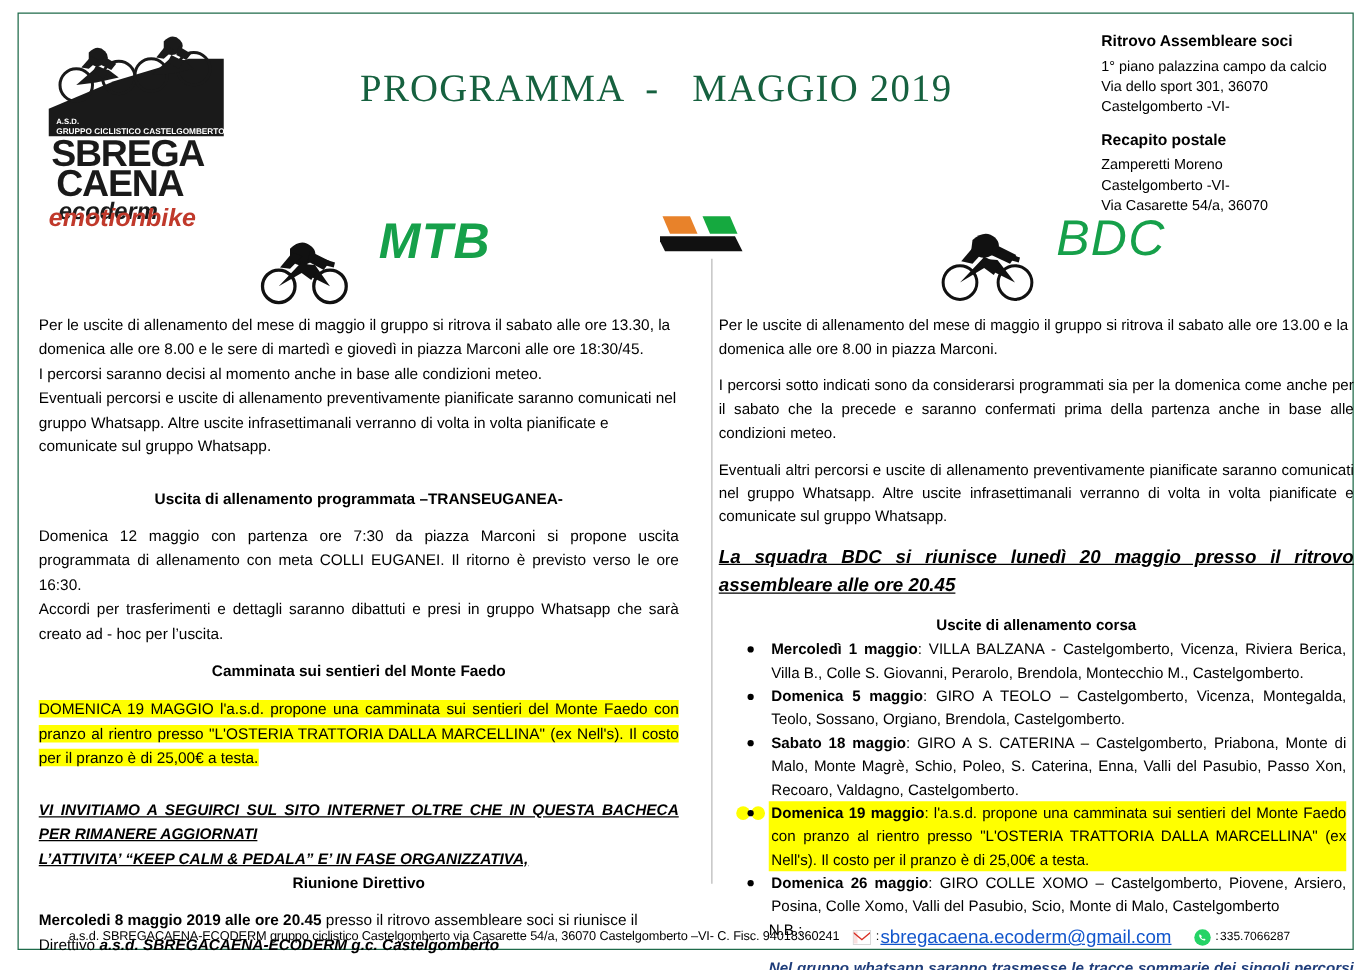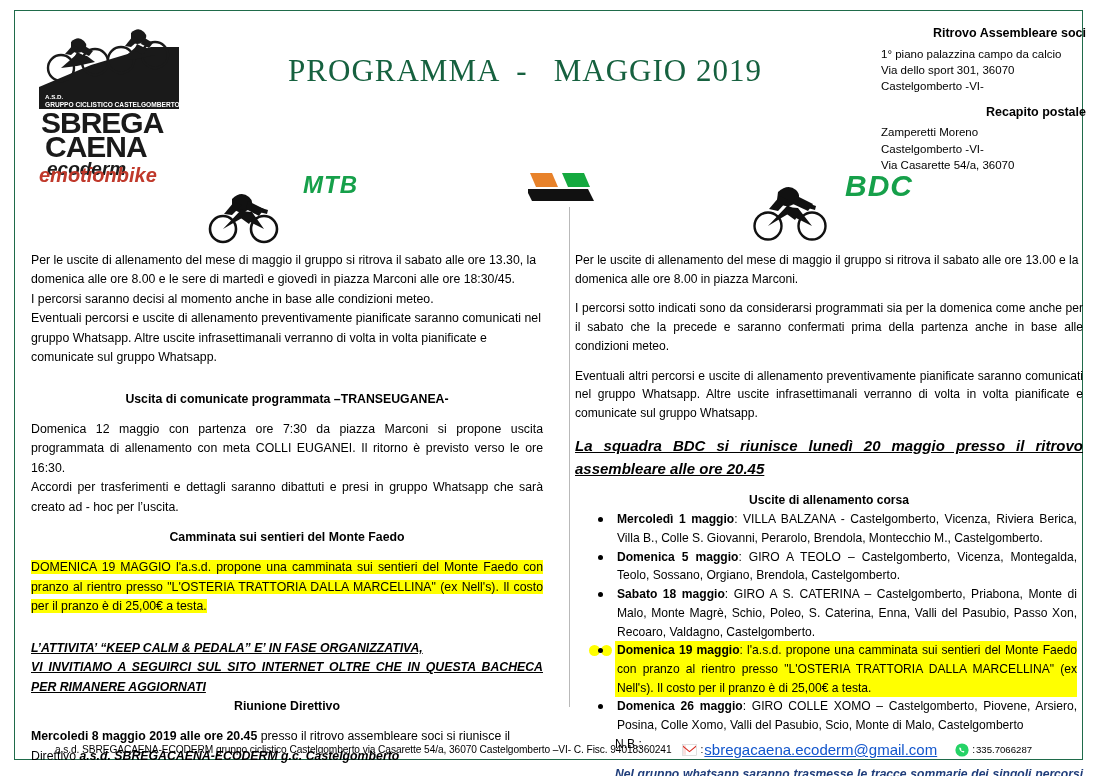--- a/index.html
+++ b/index.html
@@ -34,33 +34,33 @@
     letter-spacing:1px;
     color:#16613f;
     white-space:pre;
   }
 
   
   .addr{
     position:absolute;left:866px;top:14px;width:205px;
     font-size:11.5px;line-height:1.42;color:#000;
   }
-  .addr .h{font-weight:bold;font-size:12.5px;margin-bottom:3px;display:block;text-align:right;}
+  .addr .h{font-weight:bold;font-size:12.5px;margin-bottom:3px;display:block;}
   .addr .g{display:block;}
   .addr .sp{height:9px;}
 
   
   .mtb-label{
     position:absolute;left:288px;top:160px;
-    font-size:24px;font-weight:bold;font-style:italic;
+    font-size:40px;font-weight:bold;font-style:italic;
     color:#16a04a;letter-spacing:1px;
   }
   .bdc-label{
     position:absolute;left:830px;top:158px;
-    font-size:30px;font-weight:bold;font-style:italic;
+    font-size:40px;font-weight:normal;font-style:italic;
     color:#16a04a;letter-spacing:1px;
   }
   .cyc-mtb{position:absolute;left:193px;top:178px;width:72px;height:55px;}
   .cyc-bdc{position:absolute;left:737px;top:172px;width:78px;height:58px;}
 
   
   .flag{position:absolute;left:513px;top:158px;width:78px;height:40px;}
   .divider{
     position:absolute;left:554px;top:196px;width:1px;height:500px;
     background:#b9b9b9;
@@ -213,32 +213,32 @@
     </svg>
   </div>
   <div class="bdc-label">BDC</div>
 
   <div class="col-left">
     <div class="p">Per le uscite di allenamento del mese di maggio il gruppo si ritrova il sabato alle ore 13.30, la domenica alle ore 8.00 e le sere di martedì e giovedì in piazza Marconi alle ore 18:30/45.</div>
     <div class="p">I percorsi saranno decisi al momento anche in base alle condizioni meteo.</div>
     <div class="p">Eventuali percorsi e uscite di allenamento preventivamente pianificate saranno comunicati nel gruppo Whatsapp. Altre uscite infrasettimanali verranno di volta in volta pianificate e comunicate sul gruppo Whatsapp.</div>
     <div class="gap"></div>
     <div class="gap"></div>
-    <div class="bold-ctr">Uscita di comunicate programmata –TRANSEUGANEA-</div>
+    <div class="bold-ctr">Uscita di allenamento programmata –TRANSEUGANEA-</div>
     <div class="gap"></div>
     <div class="p just b" style="font-weight:normal;">Domenica 12 maggio con partenza ore 7:30 da piazza Marconi si propone uscita programmata di allenamento con meta COLLI EUGANEI. Il ritorno è previsto verso le ore 16:30.</div>
     <div class="p just">Accordi per trasferimenti e dettagli saranno dibattuti e presi in gruppo Whatsapp che sarà creato ad - hoc per l’uscita.</div>
     <div class="gap"></div>
     <div class="bold-ctr">Camminata sui sentieri del Monte Faedo</div>
     <div class="gap"></div>
     <div class="p just"><span class="hl">DOMENICA 19 MAGGIO l'a.s.d. propone una camminata sui sentieri del Monte Faedo con pranzo al rientro presso "L'OSTERIA TRATTORIA DALLA MARCELLINA" (ex Nell's). Il costo per il pranzo è di 25,00€ a testa.</span></div>
     <div class="gap"></div>
     <div class="gap"></div>
+    <div class="uline-it">VI INVITIAMO A SEGUIRCI SUL SITO INTERNET OLTRE CHE IN QUESTA BACHECA PER RIMANERE AGGIORNATI</div>
     <div class="uline-it">L’ATTIVITA’ “KEEP CALM &amp; PEDALA” E’ IN FASE ORGANIZZATIVA,</div>
-    <div class="uline-it">VI INVITIAMO A SEGUIRCI SUL SITO INTERNET OLTRE CHE IN QUESTA BACHECA PER RIMANERE AGGIORNATI</div>
     <div class="bold-ctr">Riunione Direttivo</div>
     <div class="gap"></div>
     <div class="p"><span class="b">Mercoledi 8 maggio 2019 alle ore 20.45</span><span> presso il ritrovo assembleare soci si riunisce il Direttivo </span><span style="font-style:italic;font-weight:bold;">a.s.d. SBREGACAENA-ECODERM g.c. Castelgomberto</span></div>
   </div>
 
   <div class="col-right">
     <div class="p">Per le uscite di allenamento del mese di maggio il gruppo si ritrova il sabato alle ore 13.00 e la domenica alle ore 8.00 in piazza Marconi.</div>
     <div class="gap"></div>
     <div class="p just">I percorsi sotto indicati sono da considerarsi programmati sia per la domenica come anche per il sabato che la precede e saranno confermati prima della partenza anche in base alle condizioni meteo.</div>
     <div class="gap"></div>

